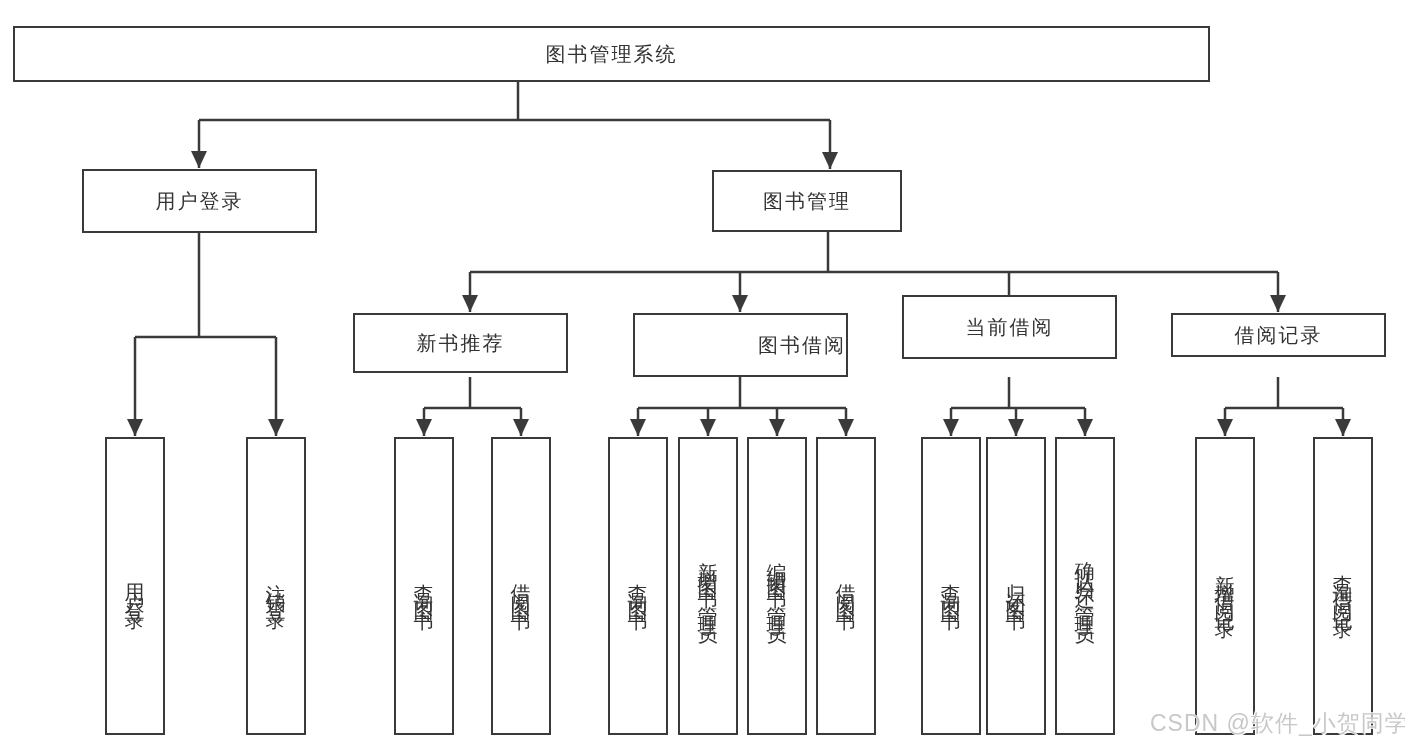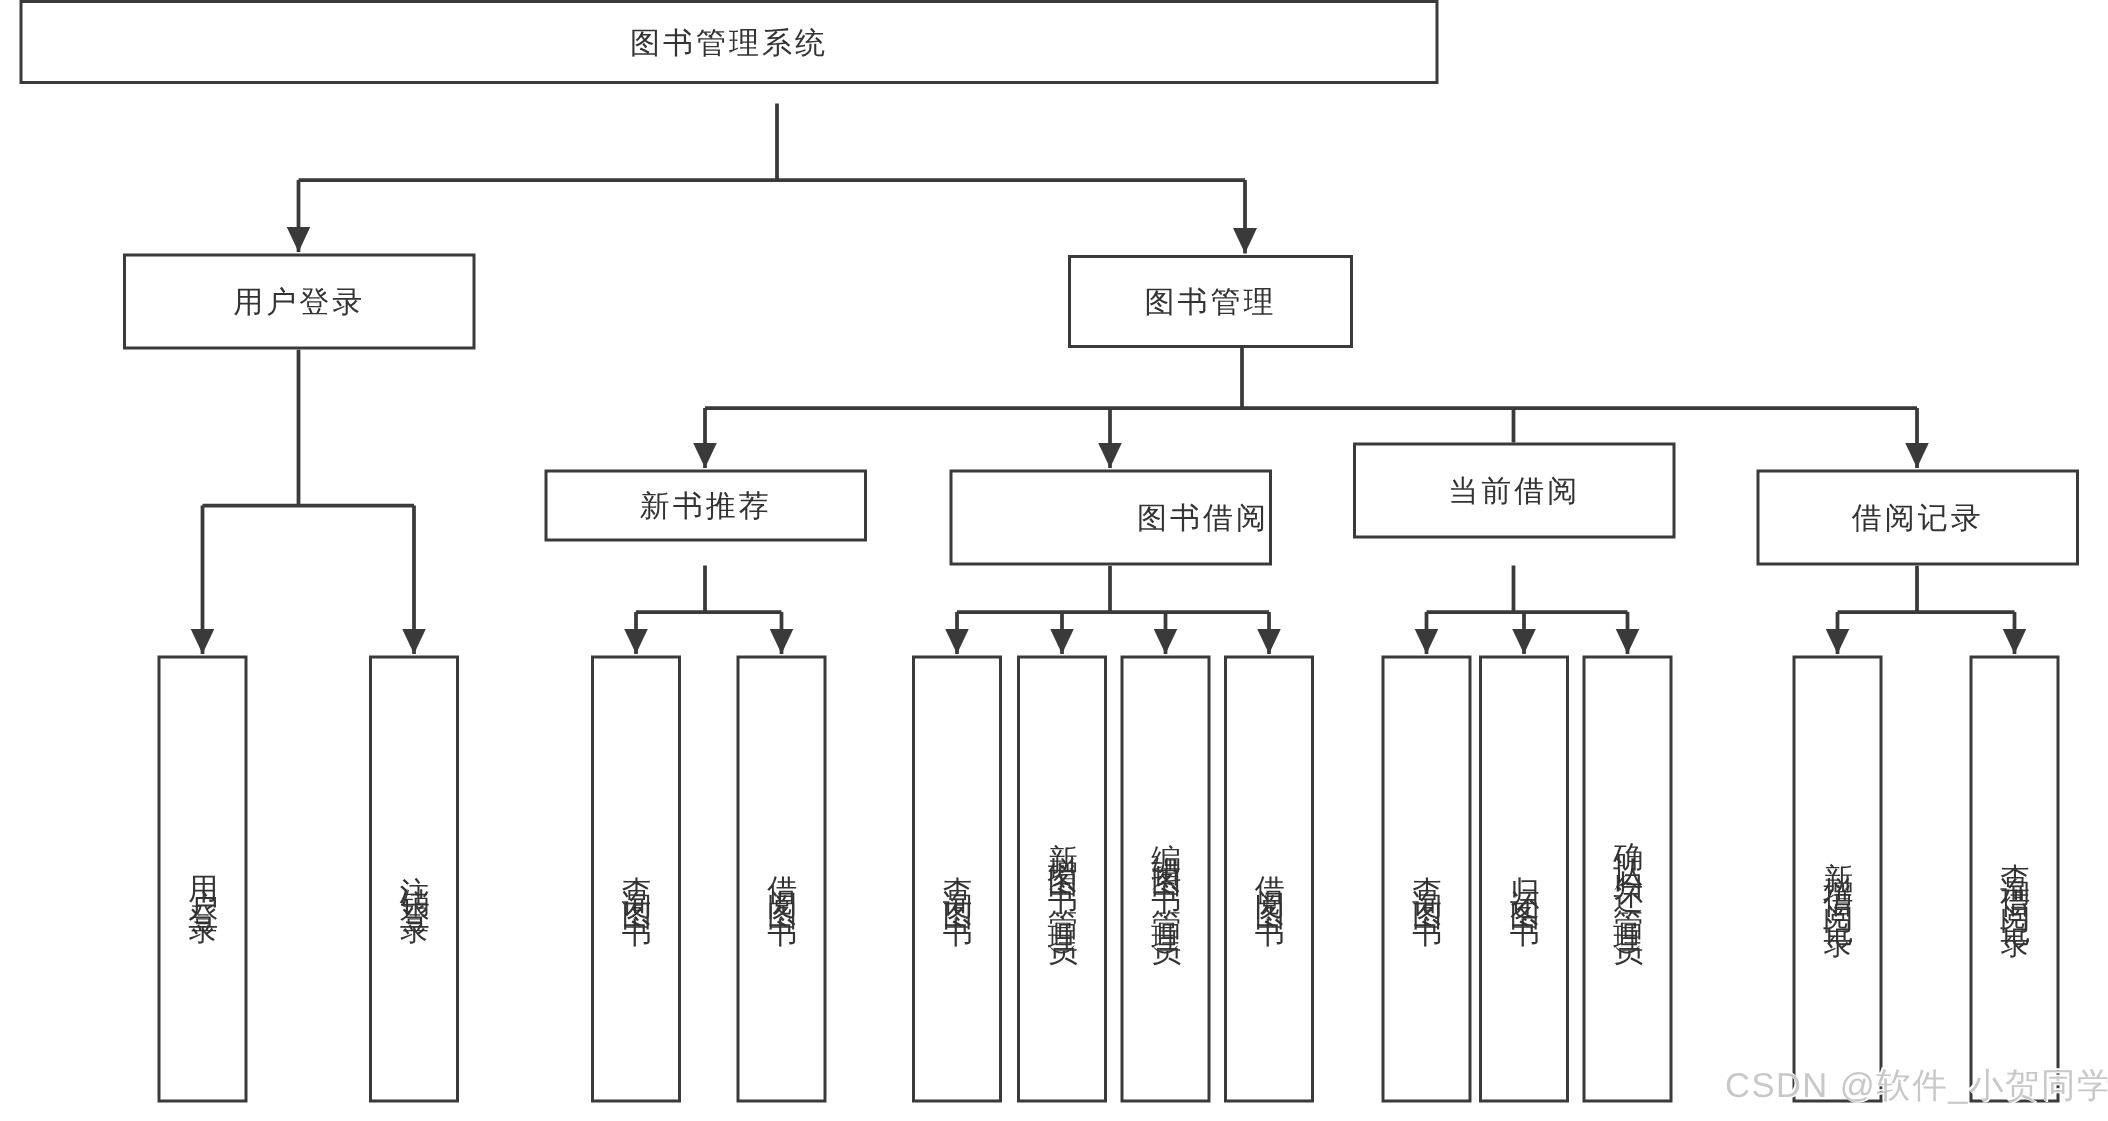--- a/index.html
+++ b/index.html
@@ -86,41 +86,41 @@
       <line x1="951" y1="408" x2="951" y2="436" marker-end="url(#arrow)"></line>
       <line x1="1016" y1="408" x2="1016" y2="436" marker-end="url(#arrow)"></line>
       <line x1="1085" y1="408" x2="1085" y2="436" marker-end="url(#arrow)"></line>
 
       <path d="M1278,377 V408 M1225,408 H1343"></path>
       <line x1="1225" y1="408" x2="1225" y2="436" marker-end="url(#arrow)"></line>
       <line x1="1343" y1="408" x2="1343" y2="436" marker-end="url(#arrow)"></line>
     </g>
   </svg>
 
-  <div class="node" style="left:13px;top:0;width:946px;height:56px;font-family:Liberation Mono, monospace;">
+  <div class="node" style="left:13px;top:26px;width:1197px;height:56px;font-family:Liberation Mono, monospace;">
     <span>图书管理系统</span>
   </div>
 
   <div class="node" style="left:82px;top:169px;width:235px;height:64px;">
     <span>用户登录</span>
   </div>
   <div class="node" style="left:712px;top:170px;width:190px;height:62px;">
     <span>图书管理</span>
   </div>
 
-  <div class="node" style="left:363px;top:313px;width:215px;height:48px;">
+  <div class="node" style="left:353px;top:313px;width:215px;height:60px;">
     <span>新书推荐</span>
   </div>
   <div class="node" style="left:633px;top:313px;width:215px;height:64px;justify-content:flex-end;">
     <span>图书借阅</span>
   </div>
   <div class="node" style="left:902px;top:295px;width:215px;height:64px;text-align:center;">
     <span>当前借阅</span>
   </div>
-  <div class="node" style="left:1171px;top:313px;width:215px;height:64px;">
+  <div class="node" style="left:1171px;top:313px;width:215px;height:44px;">
     <span>借阅记录</span>
   </div>
 
   <div class="node leaf" style="left:105px;top:437px;width:60px;height:298px;">
     <span class="vtext">用户登录</span>
   </div>
   <div class="node leaf" style="left:246px;top:437px;width:60px;height:298px;">
     <span class="vtext">注销登录</span>
   </div>
 

